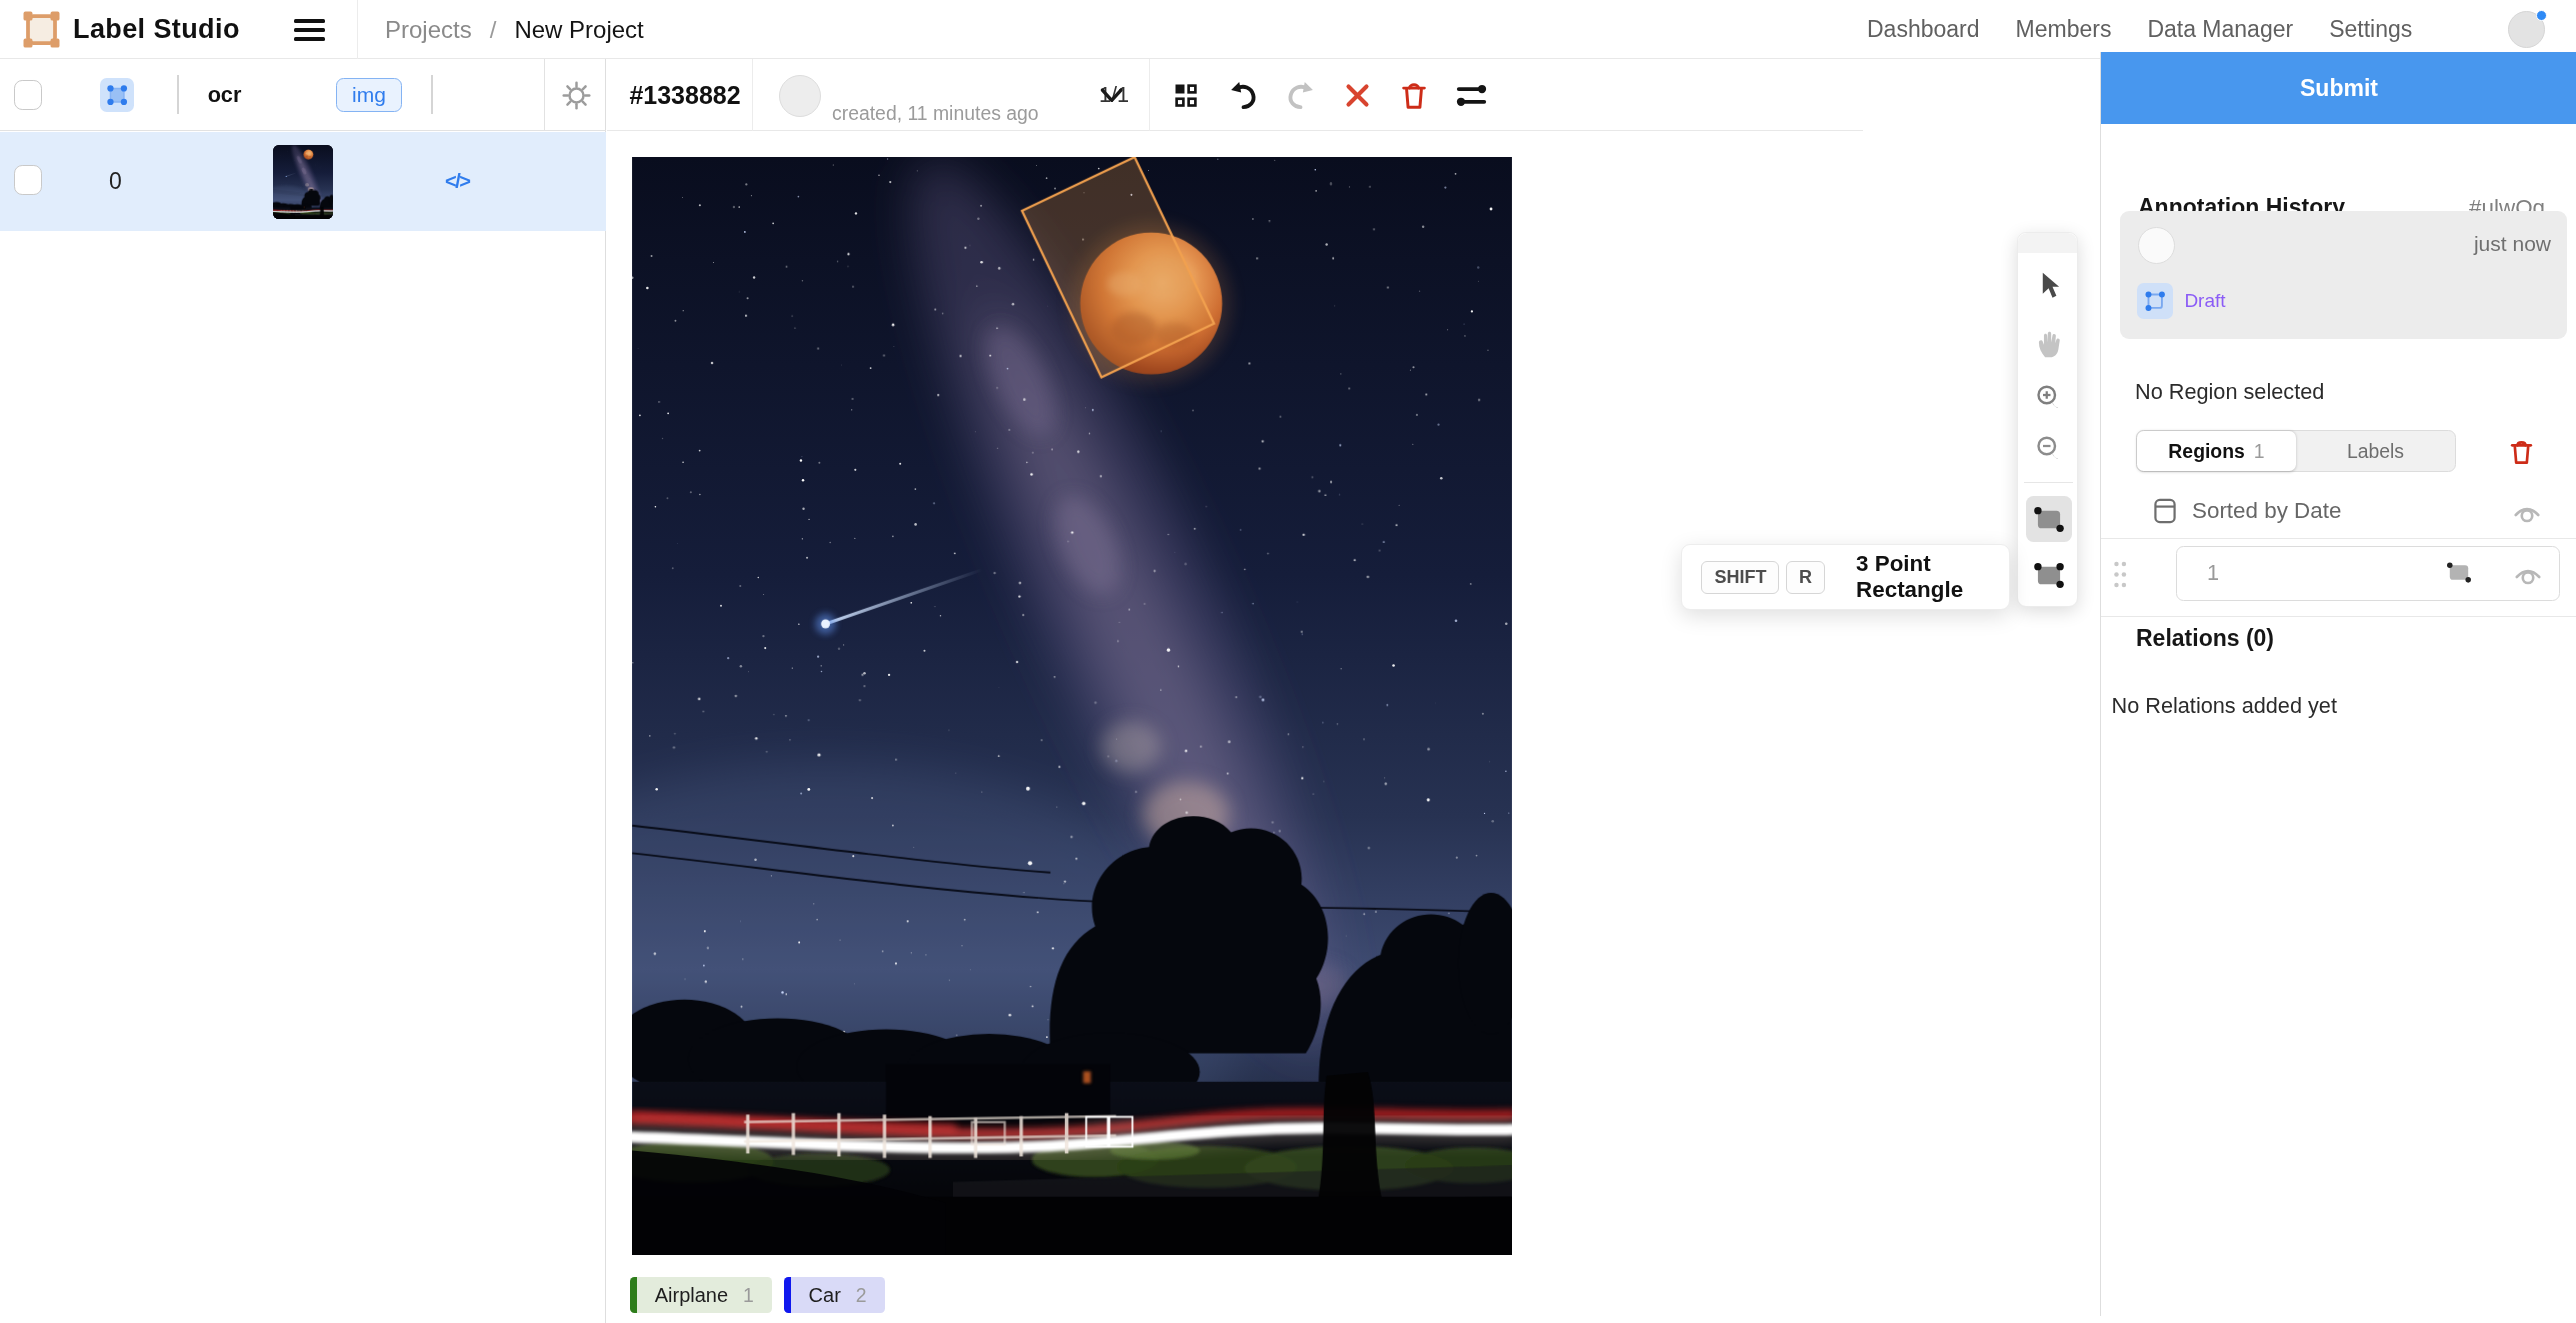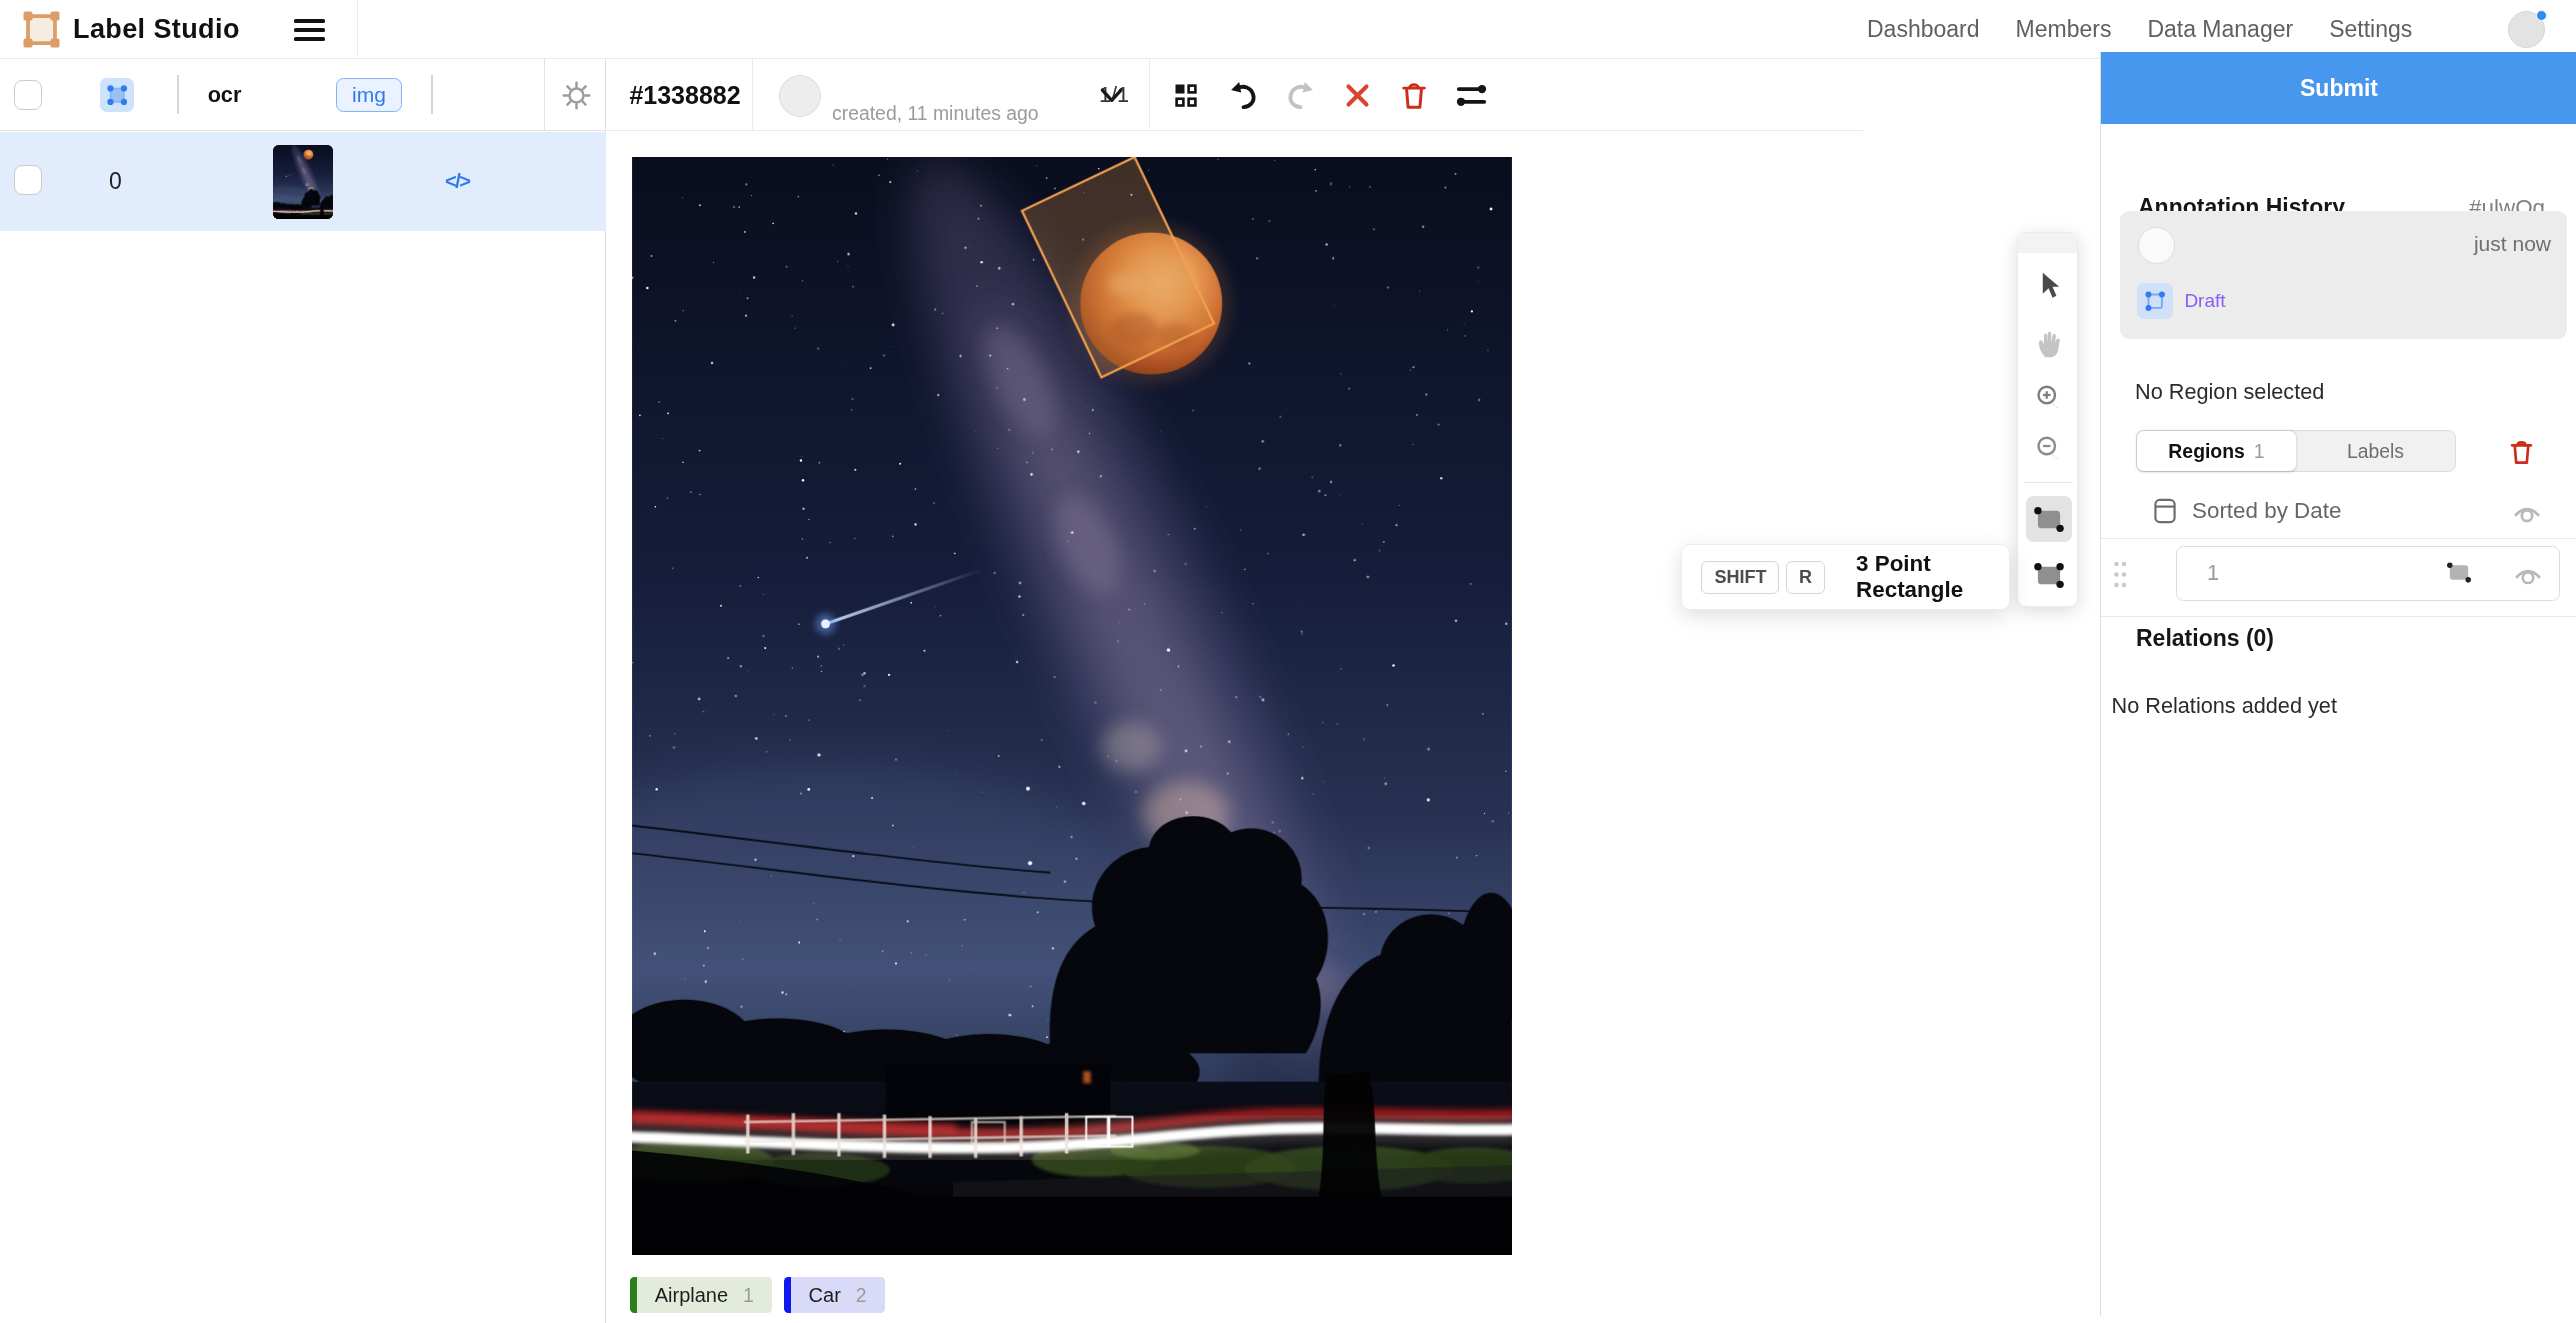--- a/index.html
+++ b/index.html
@@ -651,20 +651,25 @@
       <rect x="-2" y="34" width="12" height="12" rx="2.5" fill="#dd9d69"></rect>
       <rect x="34" y="34" width="12" height="12" rx="2.5" fill="#dd9d69"></rect>
     </svg>
     <div class="app-title">Label Studio</div>
     <div class="hamburger">
         <span></span>
         <span></span>
         <span></span>
       </div>
     <div class="nav-div"></div>
+    <div class="breadcrumb">
+      <span class="bc-parent">Projects</span>
+      <span class="bc-sep">/</span>
+      <span class="bc-current">New Project</span>
+    </div>
     <div class="nav-menu">
       <div>Dashboard</div>
       <div>Members</div>
       <div>Data Manager</div>
       <div>Settings</div>
     </div>
     <div class="nav-avatar">
         <div class="dot"></div>
       </div>
   </div>

